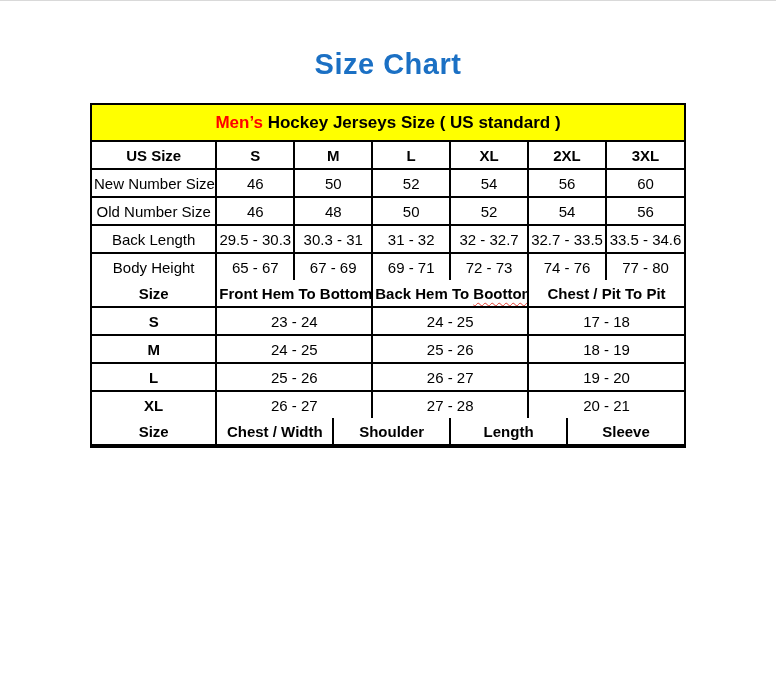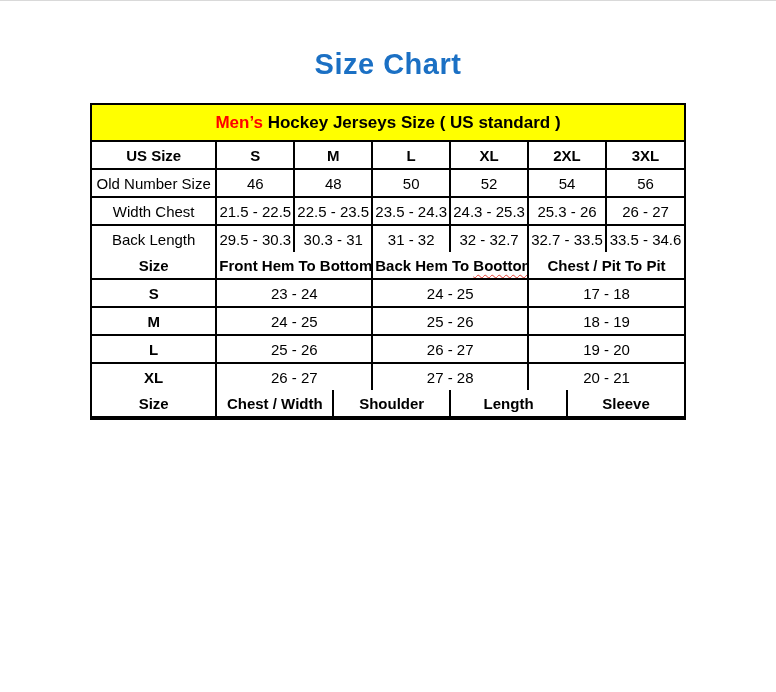--- a/index.html
+++ b/index.html
@@ -66,45 +66,54 @@
         <tr>
       <th>US Size</th>
       <th>S</th>
       <th>M</th>
       <th>L</th>
       <th>XL</th>
       <th>2XL</th>
       <th>3XL</th>
     </tr>
     <tr>
+      <td>New Number Size</td>
+      <td>46</td>
+      <td>50</td>
+      <td>52</td>
+      <td>54</td>
+      <td>56</td>
+      <td>60</td>
+    </tr>
+    <tr>
       <td>Old Number Size</td>
       <td>46</td>
       <td>48</td>
       <td>50</td>
       <td>52</td>
       <td>54</td>
       <td>56</td>
     </tr>
     <tr>
-      <td>Width Chest</td>
-      <td>21.5 - 22.5</td>
-      <td>22.5 - 23.5</td>
-      <td>23.5 - 24.3</td>
-      <td>24.3 - 25.3</td>
-      <td>25.3 - 26</td>
-      <td>26 - 27</td>
-    </tr>
-    <tr>
       <td>Back Length</td>
       <td>29.5 - 30.3</td>
       <td>30.3 - 31</td>
       <td>31 - 32</td>
       <td>32 - 32.7</td>
       <td>32.7 - 33.5</td>
       <td>33.5 - 34.6</td>
+    </tr>
+    <tr>
+      <td>Body Height</td>
+      <td>65 - 67</td>
+      <td>67 - 69</td>
+      <td>69 - 71</td>
+      <td>72 - 73</td>
+      <td>74 - 76</td>
+      <td>77 - 80</td>
     </tr>
   </tbody>
     </table>
 
 
   <table class="size-table">
     <colgroup>
         <col style="width:21%">
         <col>
         <col>

